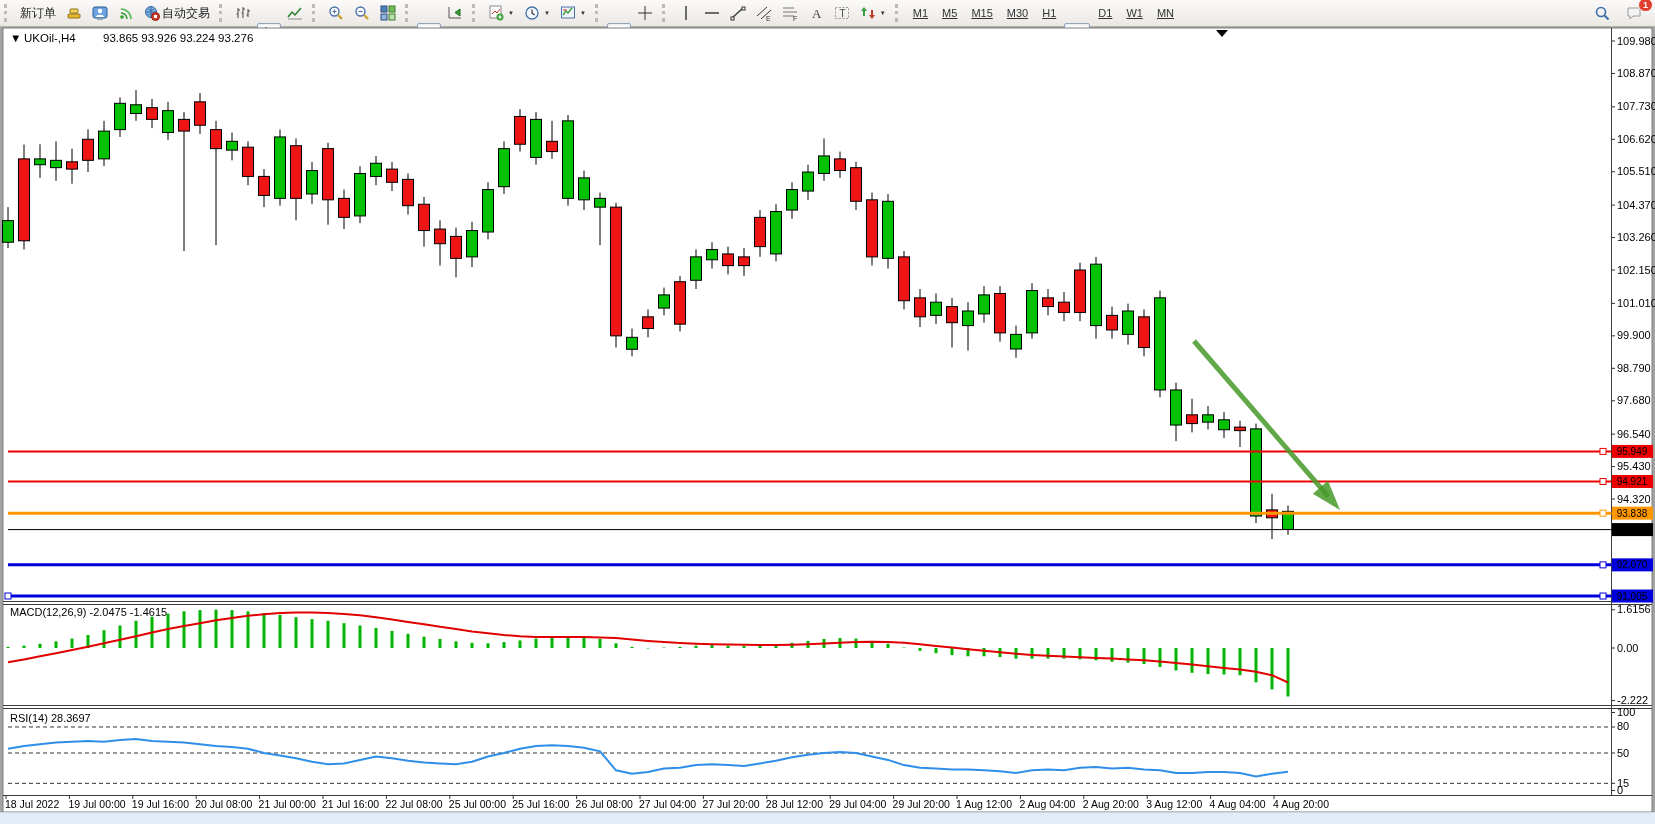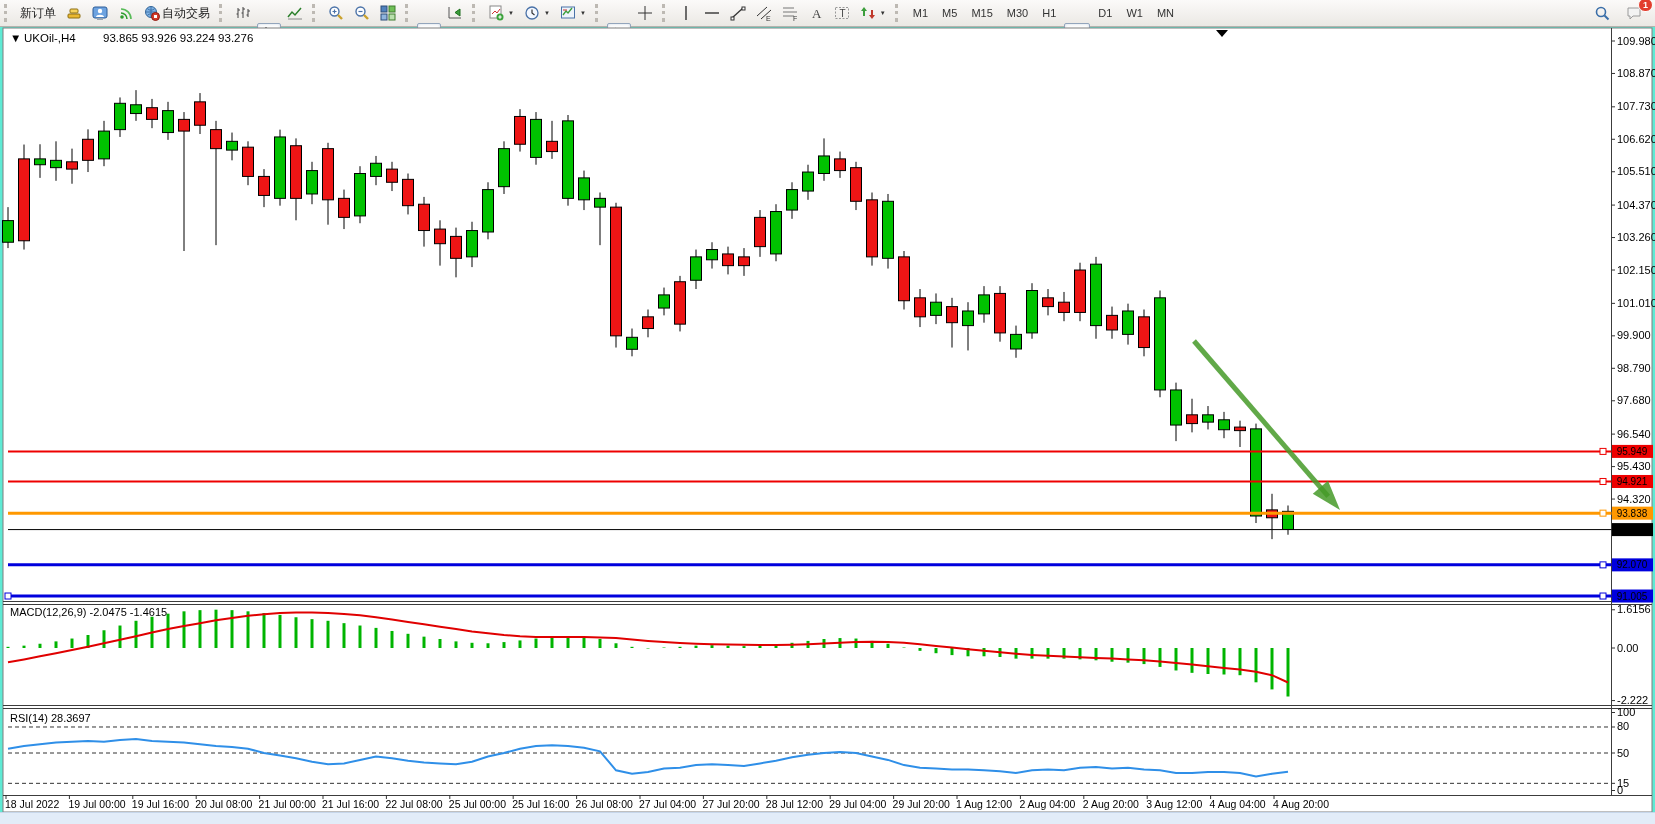--- a/index.html
+++ b/index.html
@@ -1,26 +1,26 @@
 <!DOCTYPE html>
 <html><head>
 <meta charset="utf-8">
 <style>
   html,body{margin:0;padding:0;background:#f0efed;font-family:"Liberation Sans",sans-serif;}
-  #app{position:relative;width:1655px;height:824px;overflow:hidden;background:#5eead4;}
+  #app{position:relative;width:1655px;height:824px;overflow:hidden;background:#a3a3a3;}
   
   .toolbar{position:absolute;left:0;top:0;width:1655px;height:27px;display:flex;align-items:center;
     background:linear-gradient(#fbfaf9,#ebe8e4);border-bottom:1px solid #b5b2ad;box-sizing:border-box;}
   .tb-handle{width:5px;height:18px;border-left:3px dotted #bdb9b3;margin:0 3px 0 4px;}
   .tb-btn{height:22px;min-width:22px;display:inline-flex;align-items:center;justify-content:center;
     padding:0 3px;margin:0 1px;border:1px solid transparent;border-radius:2px;font-size:12px;color:#222;
     gap:2px;cursor:default;white-space:nowrap;box-sizing:border-box;}
   .tb-btn.active{background:#fdfdfd;border-color:#93a5bc;box-shadow:inset 0 0 3px #cfd9e6;margin-top:41px;}
   .tb-caret{font-size:6px;color:#333;margin-left:2px;}
-  .tf{font-size:11px;padding:0 5px;color:#333;}
+  .tf{font-size:11px;padding:0 5px;color:#333;text-decoration:underline;}
   .tb-right{margin-left:auto;display:flex;align-items:center;margin-right:8px;gap:6px;}
   .badge-wrap{position:relative;display:inline-flex;}
   .badge{position:absolute;top:-5px;right:-8px;background:#e23d2d;color:#fff;border-radius:8px;
     font-size:9px;line-height:12px;padding:0 4px;border:1px solid #fff;font-weight:bold;}
   
   .chart-svg{position:absolute;left:0;top:27px;}
   .chart-svg text{font-family:"Liberation Sans",sans-serif;fill:#000;}
   .axlbl{font-size:11px;}
   .tlbl{font-size:10.5px;}
   .boxlbl{font-size:10px;fill:#fff;}

